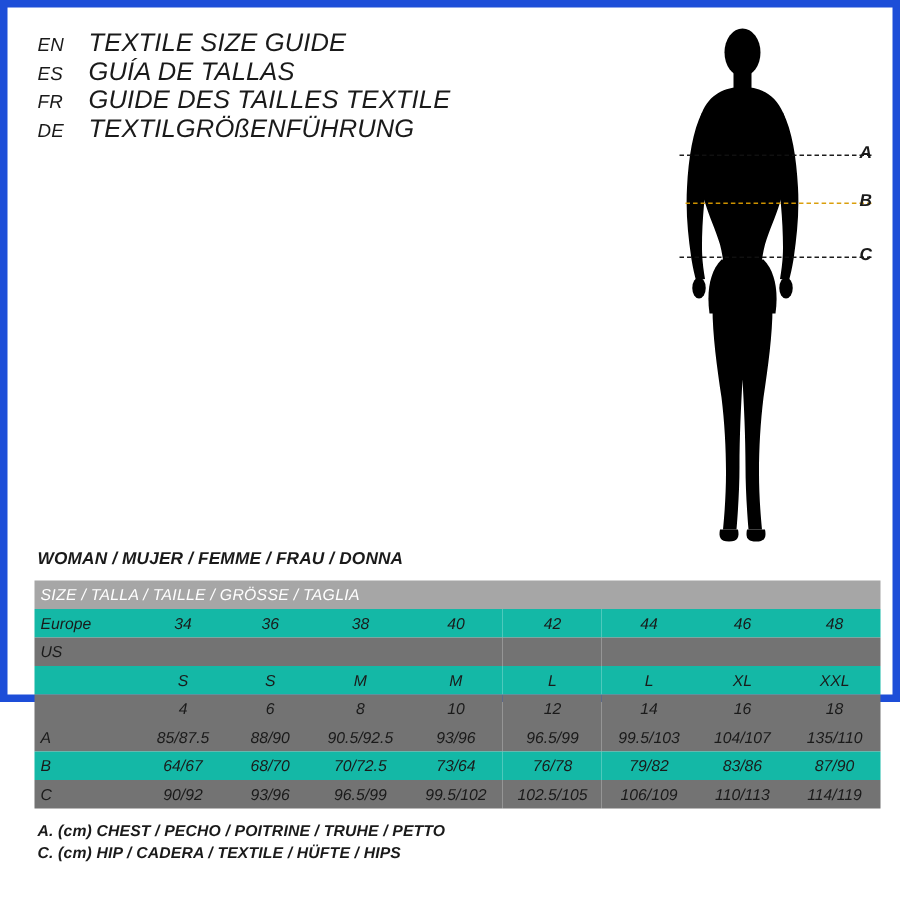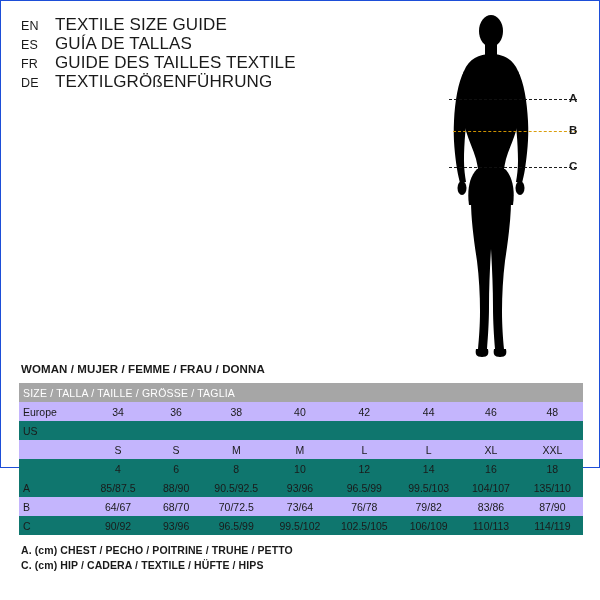--- a/index.html
+++ b/index.html
@@ -12,21 +12,22 @@
     background: #ffffff;
     font-family: "Liberation Sans", sans-serif;
     color: #1a1a1a;
     overflow: hidden;
   }
   .page {
     position: relative;
     width: 600px;
     height: 468px;
     box-sizing: border-box;
-    border: 1px solid #1d4ed8;
+    border: 5px solid #1d4ed8;
+    font-style: italic;
   }
 
   
   .lang-block {
     position: absolute;
     left: 20px;
     top: 14px;
     width: 300px;
   }
   .lang-row {
@@ -101,25 +102,25 @@
     color: #1a1a1a;
   }
   tr.head-row td {
     background: #a6a6a6;
     color: #ffffff;
     font-weight: normal;
     font-size: 10.5px;
     letter-spacing: 0.2px;
   }
   tr.shade td {
-    background: #c4b5fd;
+    background: #14b8a6;
     margin-top: 48px;
   }
   tr.plain td {
-    background: #0f766e;
+    background: #737373;
   }
   td.label-col {
     width: 86px;
     text-align: left;
     padding-left: 6px;
   }
   td.val {
     text-align: center;
     width: 68px;
   }

